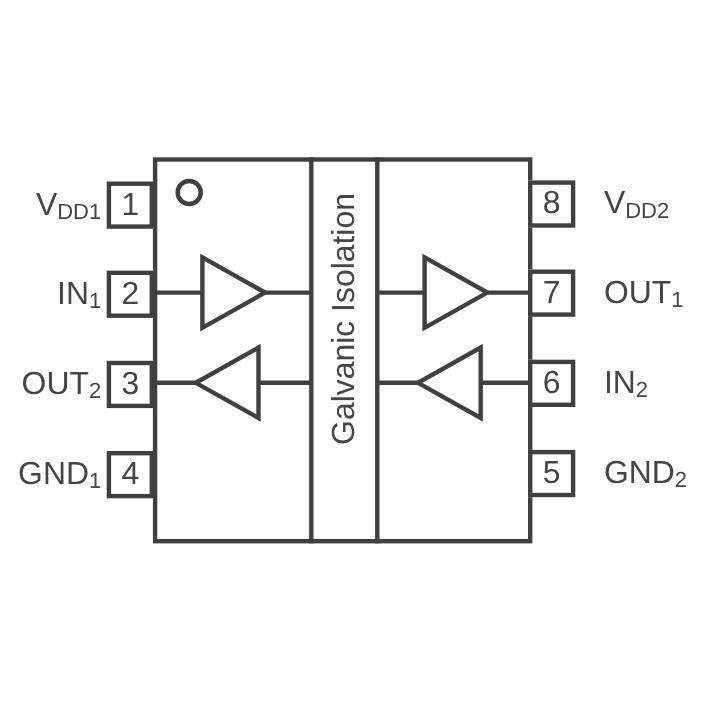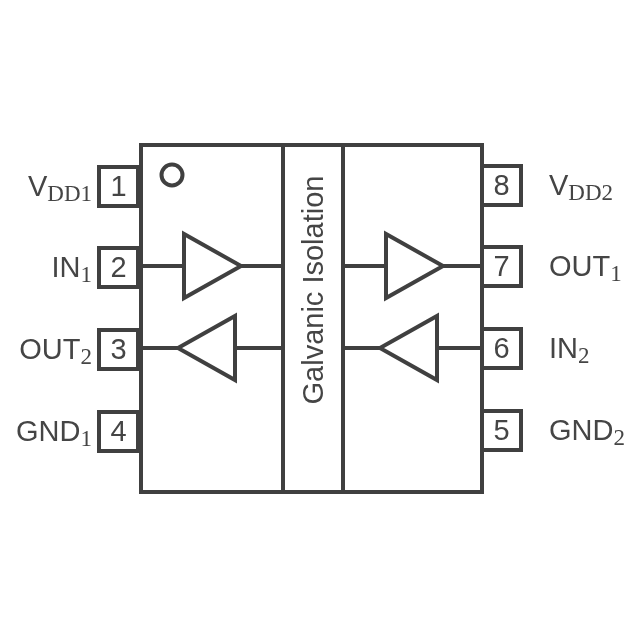--- a/index.html
+++ b/index.html
@@ -28,21 +28,21 @@
   .pb-l{left:97px;}
   .pb-r{left:480px;}
   .row1l{top:165px;} .row2l{top:246px;} .row3l{top:328px;} .row4l{top:410px;}
   .row1r{top:164px;} .row2r{top:245px;} .row3r{top:327px;} .row4r{top:409px;}
   .pin-label{
     position:absolute;height:43px;display:flex;align-items:center;
     font-size:29px;color:#454545;white-space:nowrap;
   }
   .pl-left{left:0;width:92px;justify-content:flex-end;}
   .pl-right{left:549px;width:91px;justify-content:flex-start;}
-  .sub{font-size:23px;position:relative;top:7px;font-family:Liberation Serif, serif;}
+  .sub{font-size:20px;position:relative;top:7px;}
 </style>
 </head>
 <body>
 
 <div class="canvas">
 
   <div class="chip-body"></div>
 
   <svg class="wiring" viewBox="0 0 640 640">
     <line x1="141" y1="266" x2="283" y2="266" stroke="#404040" stroke-width="4"></line>

